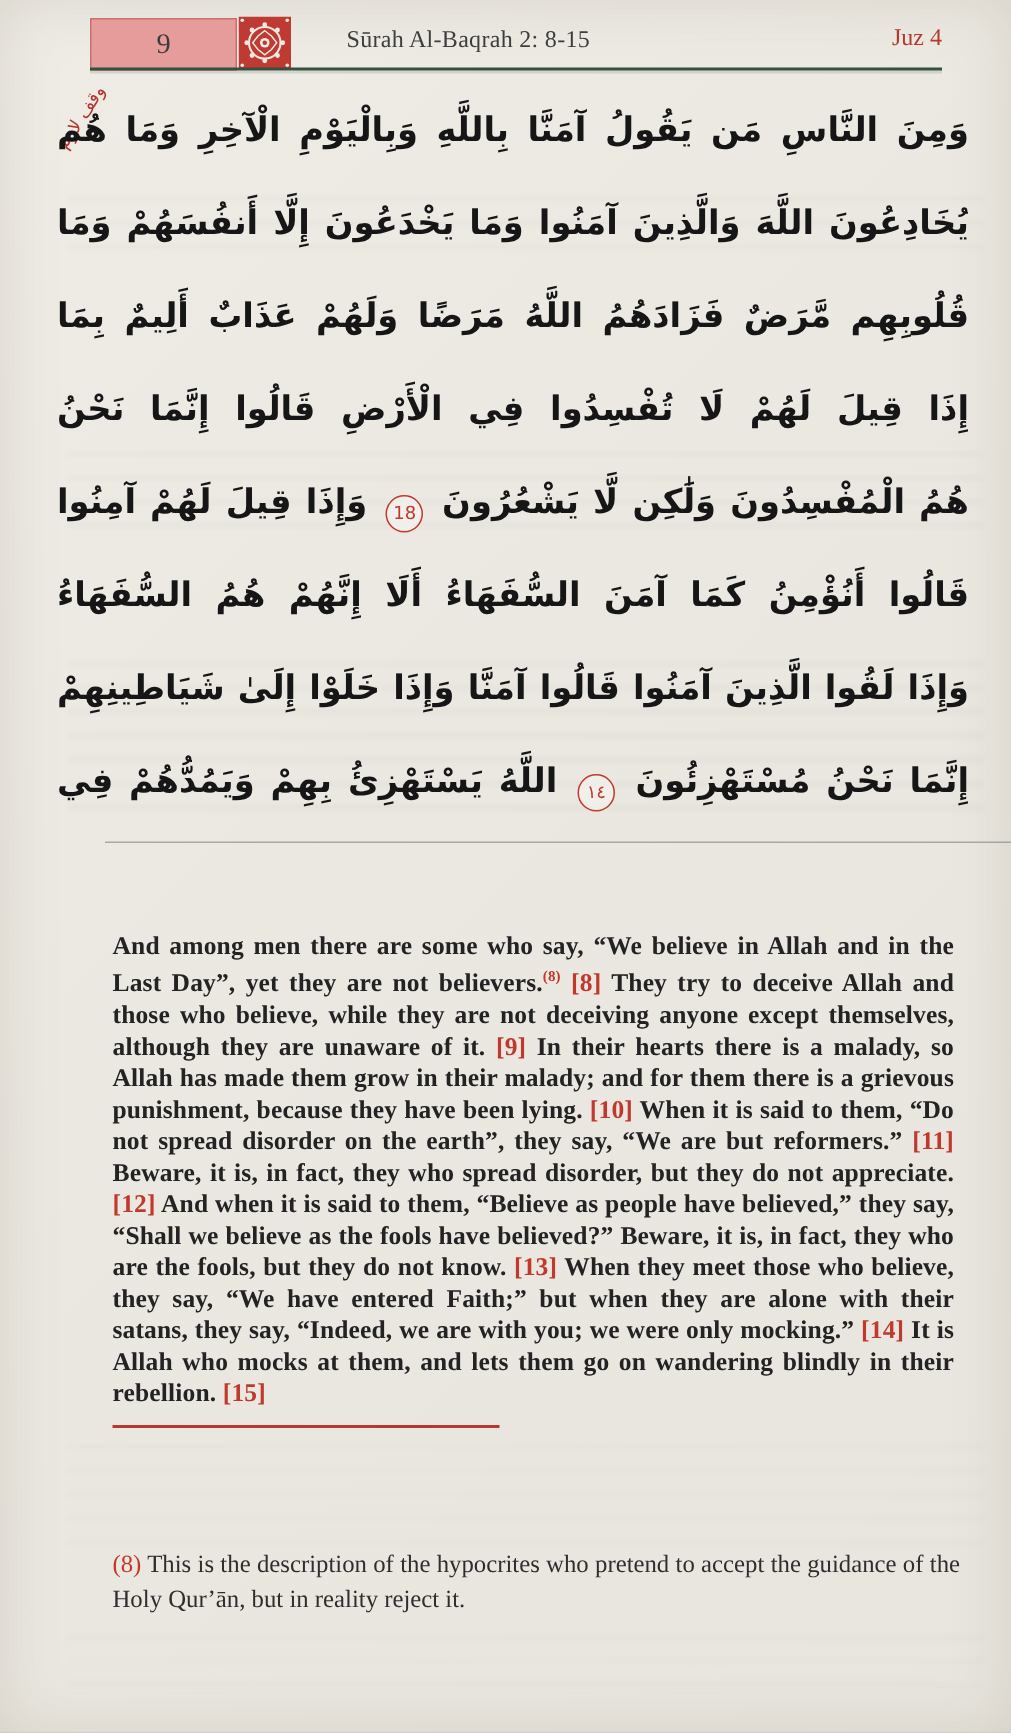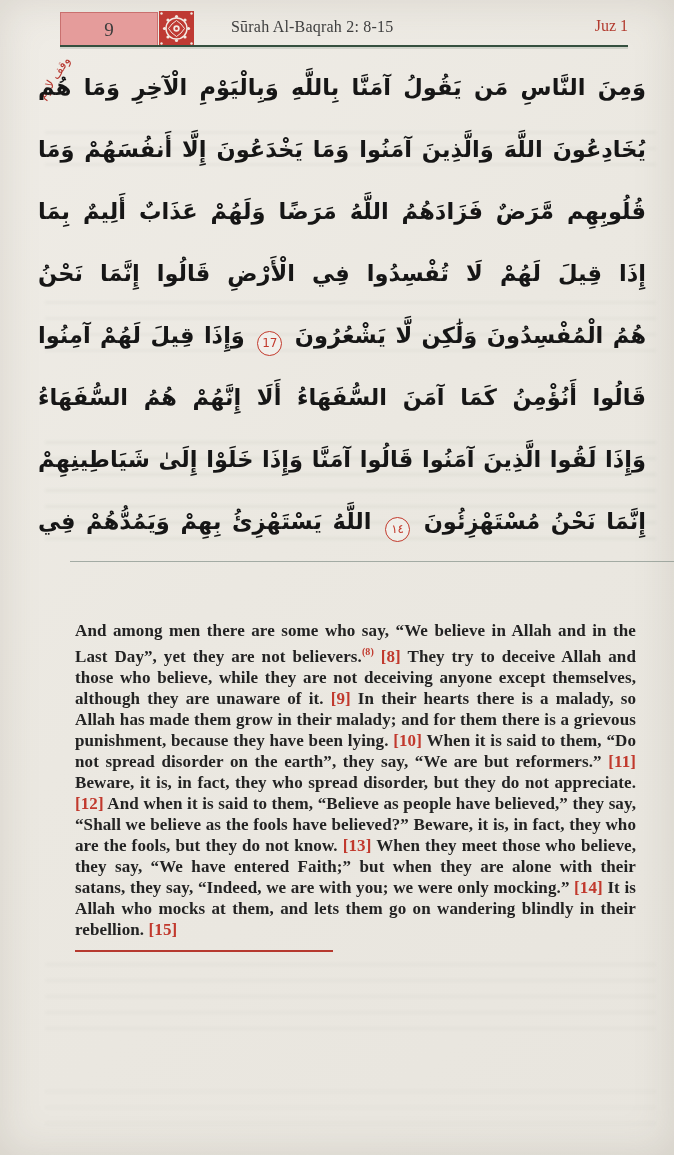--- a/index.html
+++ b/index.html
@@ -124,38 +124,41 @@
           </g>
           <circle cx="2.5" cy="2.5" r="1.2"></circle>
             <circle cx="32.5" cy="2.5" r="1.2"></circle>
           <circle cx="2.5" cy="32.5" r="1.2"></circle>
             <circle cx="32.5" cy="32.5" r="1.2"></circle>
         </g>
         <circle cx="17.5" cy="17.5" r="1.5" fill="#bf3a33"></circle>
       </svg>
     </div>
     <div class="hdr-title">Sūrah Al-Baqrah 2: 8-15</div>
-    <div class="juz">Juz 1</div>
+    <div class="juz">Juz 4</div>
     <div class="hdr-rule"></div>
   </div>
 
   <div class="waqf">وقف لازم</div>
 
   <div class="arabic" id="arabic-lines">
       <div class="arabic-line"><span>وَمِنَ النَّاسِ مَن يَقُولُ آمَنَّا بِاللَّهِ وَبِالْيَوْمِ الْآخِرِ وَمَا هُم بِمُؤْمِنِينَ </span></div>
       <div class="arabic-line"><span>يُخَادِعُونَ اللَّهَ وَالَّذِينَ آمَنُوا وَمَا يَخْدَعُونَ إِلَّا أَنفُسَهُمْ وَمَا يَشْعُرُونَ </span></div>
       <div class="arabic-line"><span>قُلُوبِهِم مَّرَضٌ فَزَادَهُمُ اللَّهُ مَرَضًا وَلَهُمْ عَذَابٌ أَلِيمٌ بِمَا كَانُوا يَكْذِبُونَ </span></div>
       <div class="arabic-line"><span>إِذَا قِيلَ لَهُمْ لَا تُفْسِدُوا فِي الْأَرْضِ قَالُوا إِنَّمَا نَحْنُ مُصْلِحُونَ </span></div>
-      <div class="arabic-line"><span>هُمُ الْمُفْسِدُونَ وَلَٰكِن لَّا يَشْعُرُونَ </span><span class="aya">17</span><span> وَإِذَا قِيلَ لَهُمْ آمِنُوا كَمَا آمَنَ النَّاسُ</span></div>
+      <div class="arabic-line"><span>هُمُ الْمُفْسِدُونَ وَلَٰكِن لَّا يَشْعُرُونَ </span><span class="aya">18</span><span> وَإِذَا قِيلَ لَهُمْ آمِنُوا كَمَا آمَنَ النَّاسُ</span></div>
       <div class="arabic-line"><span>قَالُوا أَنُؤْمِنُ كَمَا آمَنَ السُّفَهَاءُ أَلَا إِنَّهُمْ هُمُ السُّفَهَاءُ وَلَٰكِن لَّا يَعْلَمُونَ </span></div>
       <div class="arabic-line"><span>وَإِذَا لَقُوا الَّذِينَ آمَنُوا قَالُوا آمَنَّا وَإِذَا خَلَوْا إِلَىٰ شَيَاطِينِهِمْ قَالُوا إِنَّا مَعَكُمْ</span></div>
       <div class="arabic-line"><span>إِنَّمَا نَحْنُ مُسْتَهْزِئُونَ </span><span class="aya">١٤</span><span> اللَّهُ يَسْتَهْزِئُ بِهِمْ وَيَمُدُّهُمْ فِي طُغْيَانِهِمْ يَعْمَهُونَ </span></div>
     </div>
 
   <div class="thin-rule"></div>
 
   <div class="trans" id="translation-p"><span>And among men there are some who say, “We believe in Allah and in the Last Day”, yet they are not believers.</span><sup class="fnref">(8)</sup><span> </span><span class="vref">[8]</span><span> They try to deceive Allah and those who believe, while they are not deceiving anyone except themselves, although they are unaware of it. </span><span class="vref">[9]</span><span> In their hearts there is a malady, so Allah has made them grow in their malady; and for them there is a grievous punishment, because they have been lying. </span><span class="vref">[10]</span><span> When it is said to them, “Do not spread disorder on the earth”, they say, “We are but reformers.” </span><span class="vref">[11]</span><span> Beware, it is, in fact, they who spread disorder, but they do not appreciate. </span><span class="vref">[12]</span><span> And when it is said to them, “Believe as people have believed,” they say, “Shall we believe as the fools have believed?” Beware, it is, in fact, they who are the fools, but they do not know. </span><span class="vref">[13]</span><span> When they meet those who believe, they say, “We have entered Faith;” but when they are alone with their satans, they say, “Indeed, we are with you; we were only mocking.” </span><span class="vref">[14]</span><span> It is Allah who mocks at them, and lets them go on wandering blindly in their rebellion. </span><span class="vref">[15]</span></div>
 
   <div class="fn-rule"></div>
 
 
+  <div class="fn8">
+    <span class="fn-marker">(8)</span><span> This is the description of the hypocrites who pretend to accept the guidance of the Holy Qur’ān, but in reality reject it.</span>
+  </div>
 
 </div>
 
 </body></html>

